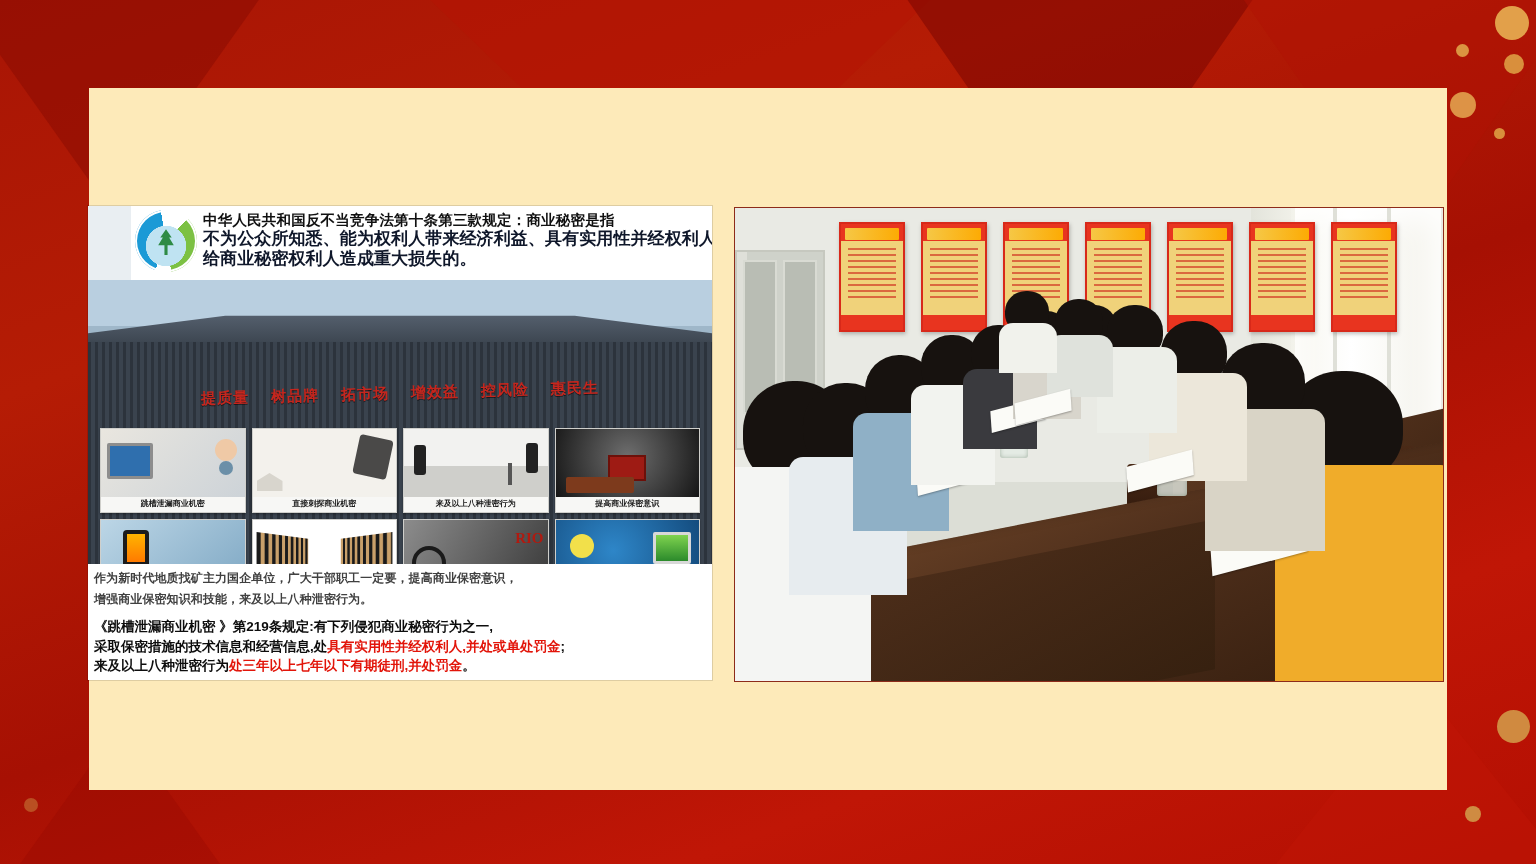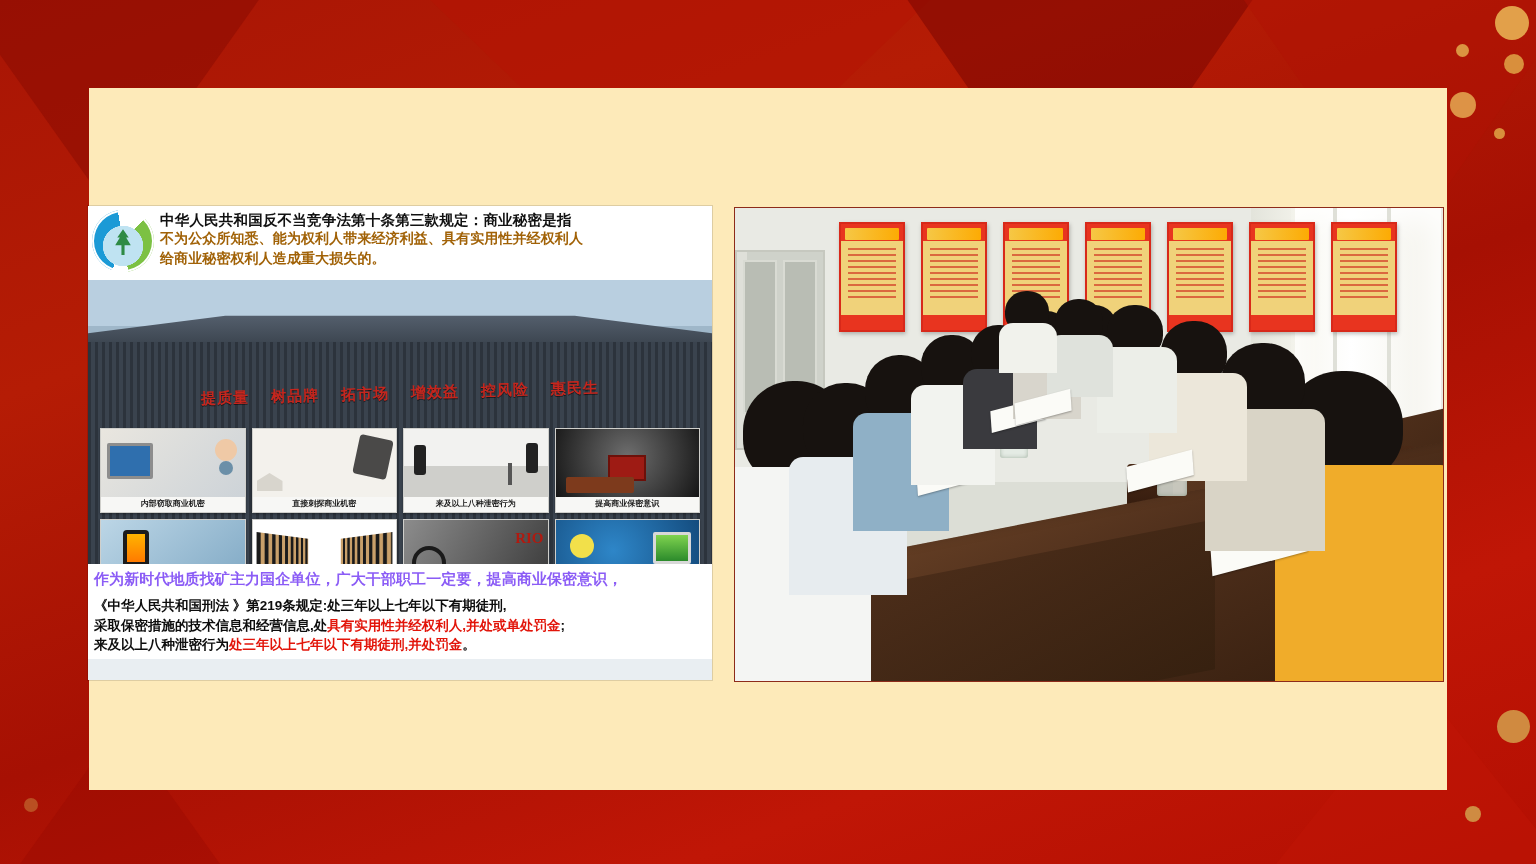--- a/index.html
+++ b/index.html
@@ -41,21 +41,21 @@
   }
 
   
   .left-img{
     position:absolute;left:88px;top:206px;width:624px;height:474px;
     background:#e9eef2;overflow:hidden;
     box-shadow:0 0 0 1px rgba(0,0,0,.12);
   }
   .lw-header{
     position:relative;height:74px;background:#ffffff;
-    display:flex;align-items:flex-start;padding:4px 6px 0 4px;box-sizing:border-box;
+    display:flex;align-items:flex-start;padding:4px 6px 0 4px;box-sizing:border-box;margin-left:43px;
   }
   .lw-logo{
     width:62px;height:62px;flex:0 0 62px;border-radius:50%;
     background:
       radial-gradient(circle at 50% 58%, #bfe3f2 0 42%, rgba(255,255,255,0) 43%),
       conic-gradient(from 200deg,#1b9ad6 0deg 150deg,#ffffff 150deg 205deg,#7cc143 205deg 330deg,#ffffff 330deg 360deg);
     position:relative;overflow:hidden;
     box-shadow:inset 0 0 0 2px #ffffff;
   }
   .lw-logo:after{
@@ -64,21 +64,21 @@
     background:
       linear-gradient(to bottom,#2e8b45 0 100%);
     clip-path:polygon(50% 0%,72% 32%,62% 32%,80% 62%,56% 62%,56% 100%,44% 100%,44% 62%,20% 62%,38% 32%,28% 32%);
   }
   .lw-head-text{margin-left:6px;flex:1;min-width:0;padding-top:1px;}
   .lw-l1{
     font-size:14.5px;font-weight:bold;color:#111;letter-spacing:.2px;
     line-height:18px;white-space:nowrap;
   }
   .lw-red{
-    font-size:14px;font-weight:bold;color:#a16207;line-height:19.5px;
+    font-size:17px;font-weight:bold;color:#0f172a;line-height:19.5px;
     letter-spacing:.1px;white-space:nowrap;
   }
   .lw-photo{
     position:relative;height:284px;
     background:
       linear-gradient(to bottom,#b9cfe0 0 46px,#9fb7c9 46px 58px,#3b4450 58px 100%);
     overflow:hidden;
   }
   .roofline{
     position:absolute;left:0;top:34px;width:100%;height:46px;
@@ -152,21 +152,21 @@
   .a7:after{content:"";position:absolute;right:4px;top:10px;
     color:#b01a10;font-size:15px;font-weight:bold;font-family:"Liberation Serif",serif;
     content:"RIO";}
   .a8{background:radial-gradient(circle at 40% 45%,#2e86c8,#134a7c);}
   .a8:before{content:"";position:absolute;right:8px;top:12px;width:32px;height:26px;
     background:linear-gradient(#7fd34f,#2b8a2b);border:3px solid #d8d8d8;border-radius:2px;}
   .a8:after{content:"";position:absolute;left:14px;top:14px;width:24px;height:24px;
     background:#f2e04a;border-radius:50%;}
 
   .lw-bottom{background:#ffffff;padding:4px 6px 4px 6px;}
-  .bt1{font-size:15px;font-weight:bold;color:#8b5cf6;line-height:21px;letter-spacing:.1px;}
+  .bt1{font-size:12px;font-weight:bold;color:#404040;line-height:21px;letter-spacing:.1px;}
   .bt-sep{height:7px;}
   .bt2{font-size:13.5px;font-weight:bold;color:#0d0d0d;line-height:19.5px;}
   .bt2 .r{color:#e2150a;}
 
   
   .right-img{
     position:absolute;left:734px;top:207px;width:708px;height:473px;
     background:#cfd6d2;overflow:hidden;border:1px solid #8d2b1a;
   }
   .wall{position:absolute;inset:0;background:linear-gradient(to bottom,#e9eae4 0 58%,#dcded6 58% 100%);}
@@ -281,21 +281,21 @@
         <span>树品牌</span>
         <span>拓市场</span>
         <span>增效益</span>
         <span>控风险</span>
         <span>惠民生</span>
       </div>
 
       <div class="grid-wrap">
         <div class="cell">
           <div class="art a1"></div>
-          <div class="cap">内部窃取商业机密</div>
+          <div class="cap">跳槽泄漏商业机密</div>
         </div>
         <div class="cell">
           <div class="art a2"></div>
           <div class="cap">直接刺探商业机密</div>
         </div>
         <div class="cell">
           <div class="art a3"></div>
           <div class="cap">来及以上八种泄密行为</div>
         </div>
         <div class="cell">
@@ -316,22 +316,23 @@
         </div>
         <div class="cell">
           <div class="art a8"></div>
 
         </div>
       </div>
     </div>
 
     <div class="lw-bottom">
       <div class="bt1">作为新时代地质找矿主力国企单位，广大干部职工一定要，提高商业保密意识，</div>
+      <div class="bt1">增强商业保密知识和技能，来及以上八种泄密行为。</div>
       <div class="bt-sep"></div>
-      <div class="bt2">《中华人民共和国刑法 》第219条规定:处三年以上七年以下有期徒刑,</div>
+      <div class="bt2">《跳槽泄漏商业机密 》第219条规定:有下列侵犯商业秘密行为之一,</div>
       <div class="bt2">
         <span>采取保密措施的技术信息和经营信息,处</span><span class="r">具有实用性并经权利人,并处或单处罚金</span><span>;</span>
       </div>
       <div class="bt2">
         <span>来及以上八种泄密行为</span><span class="r">处三年以上七年以下有期徒刑,并处罚金</span><span>。</span>
       </div>
     </div>
   </div>
 
   <div class="right-img">

